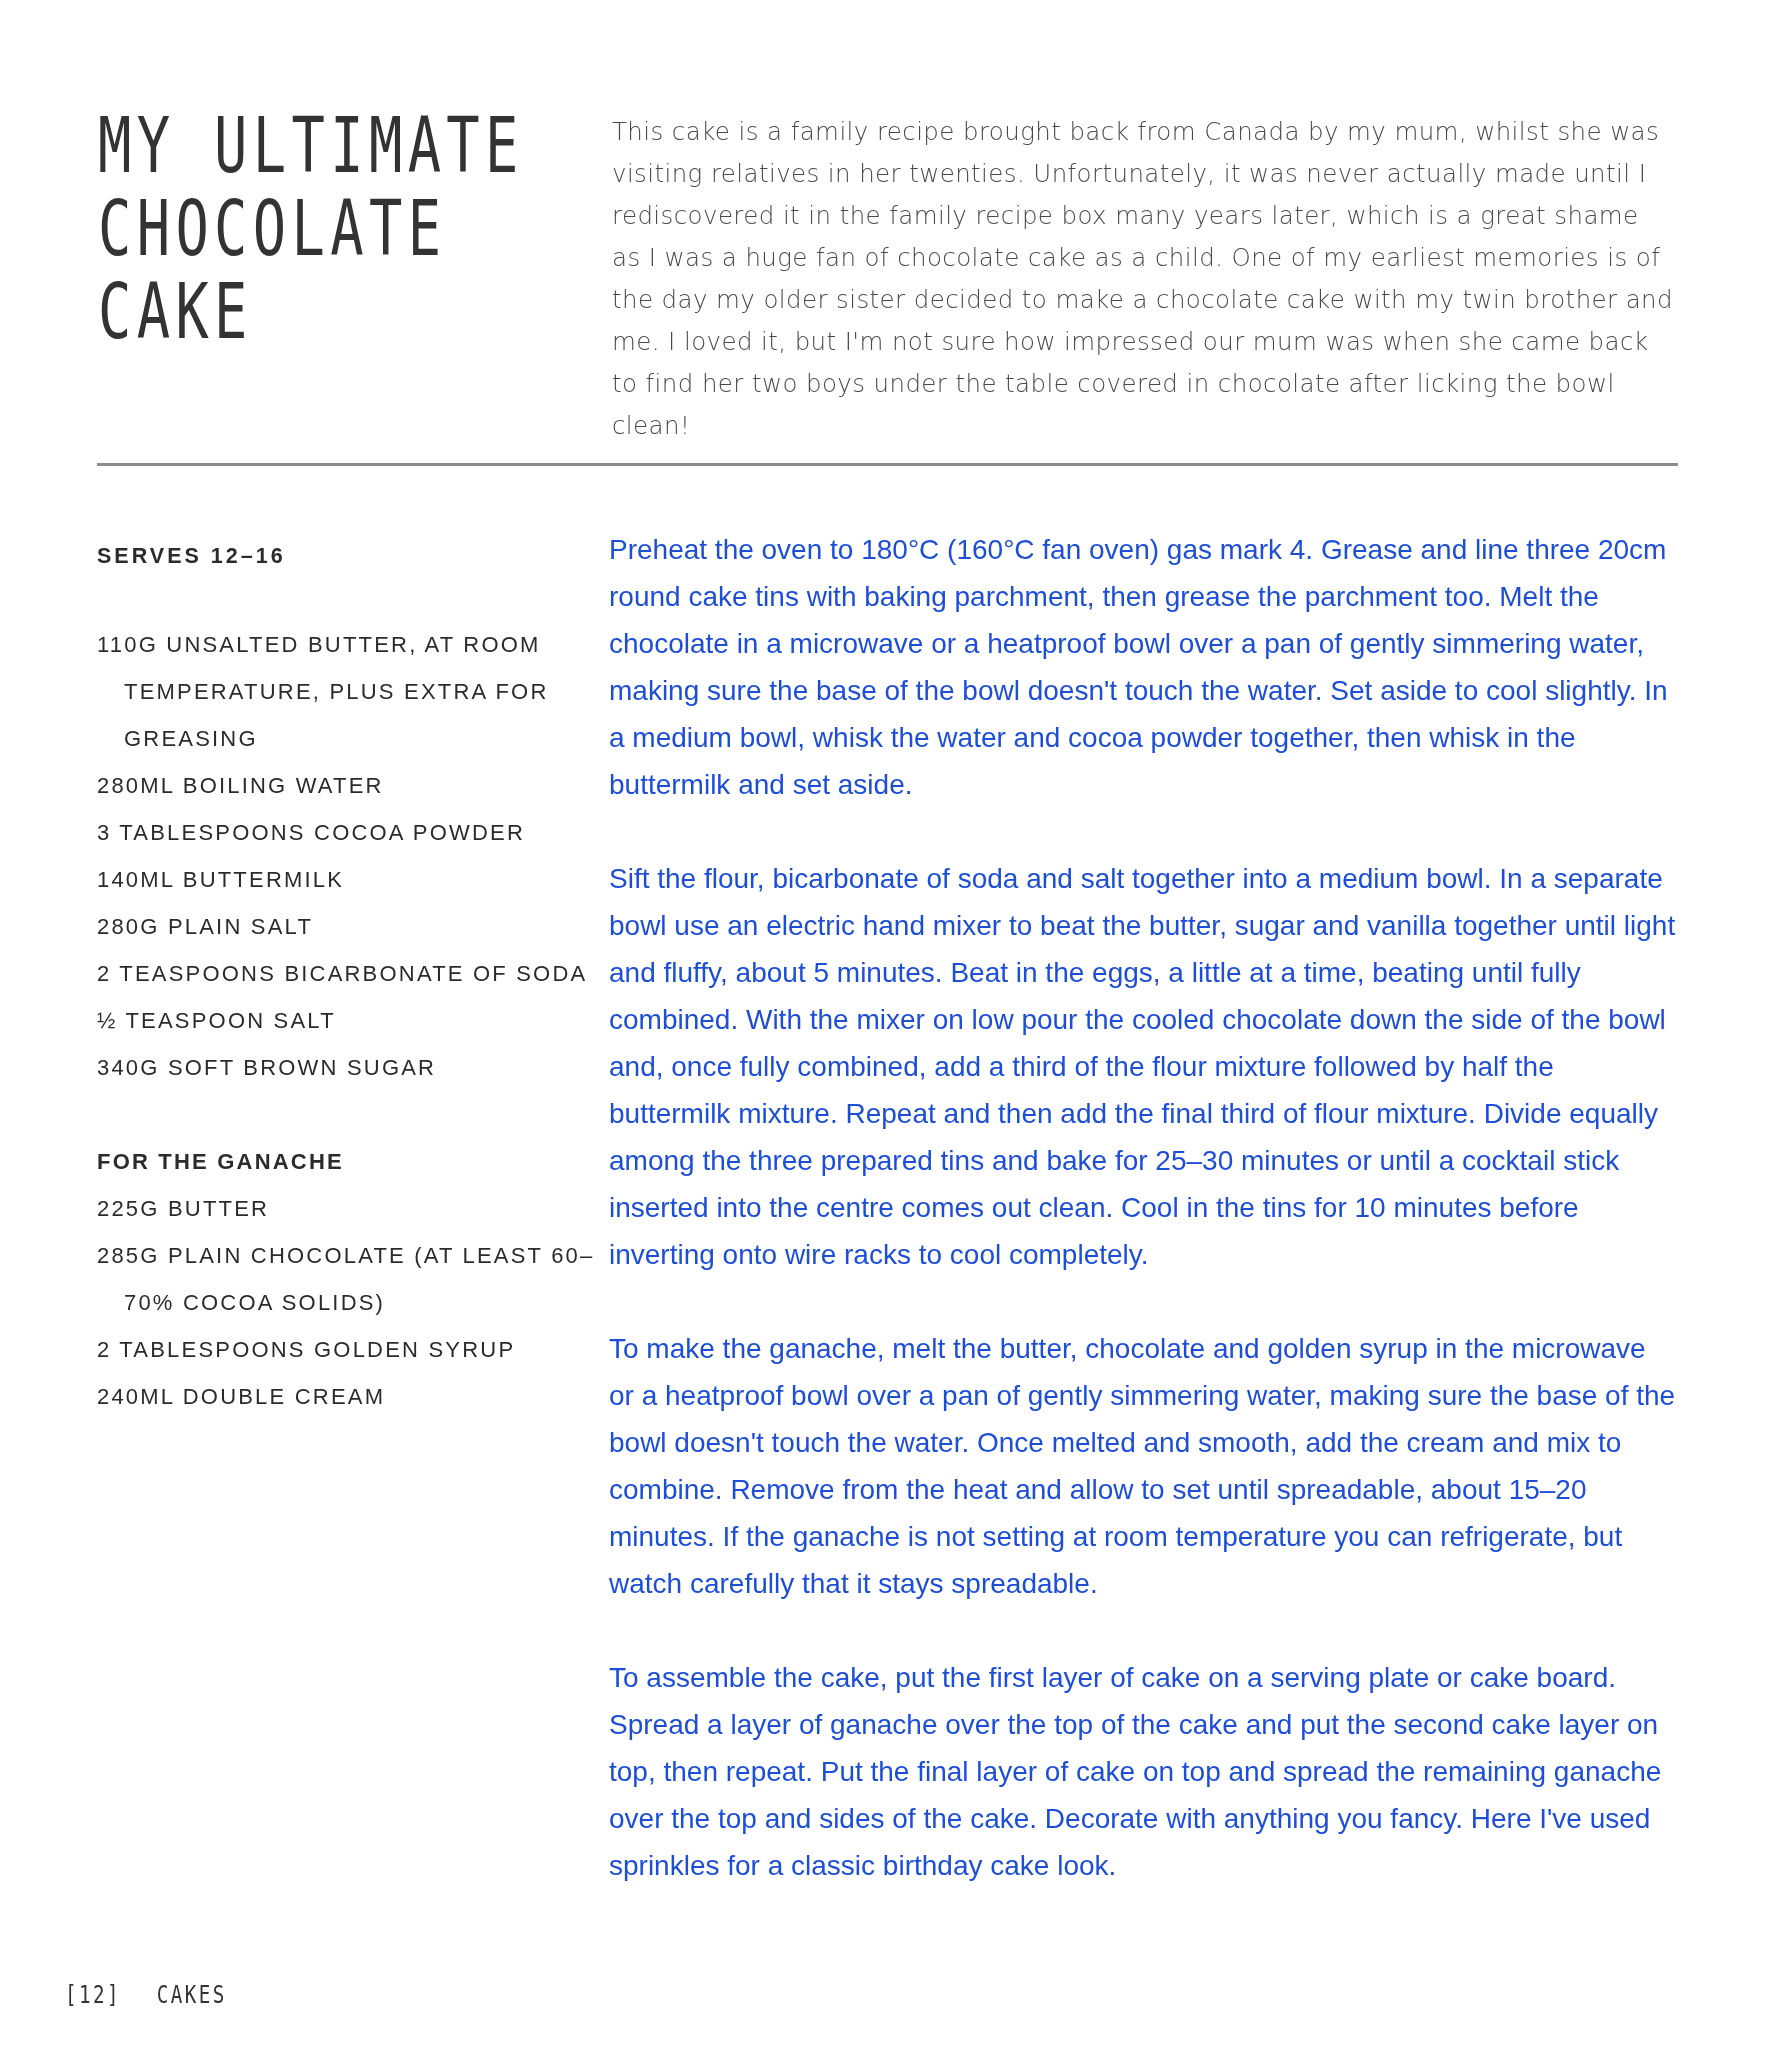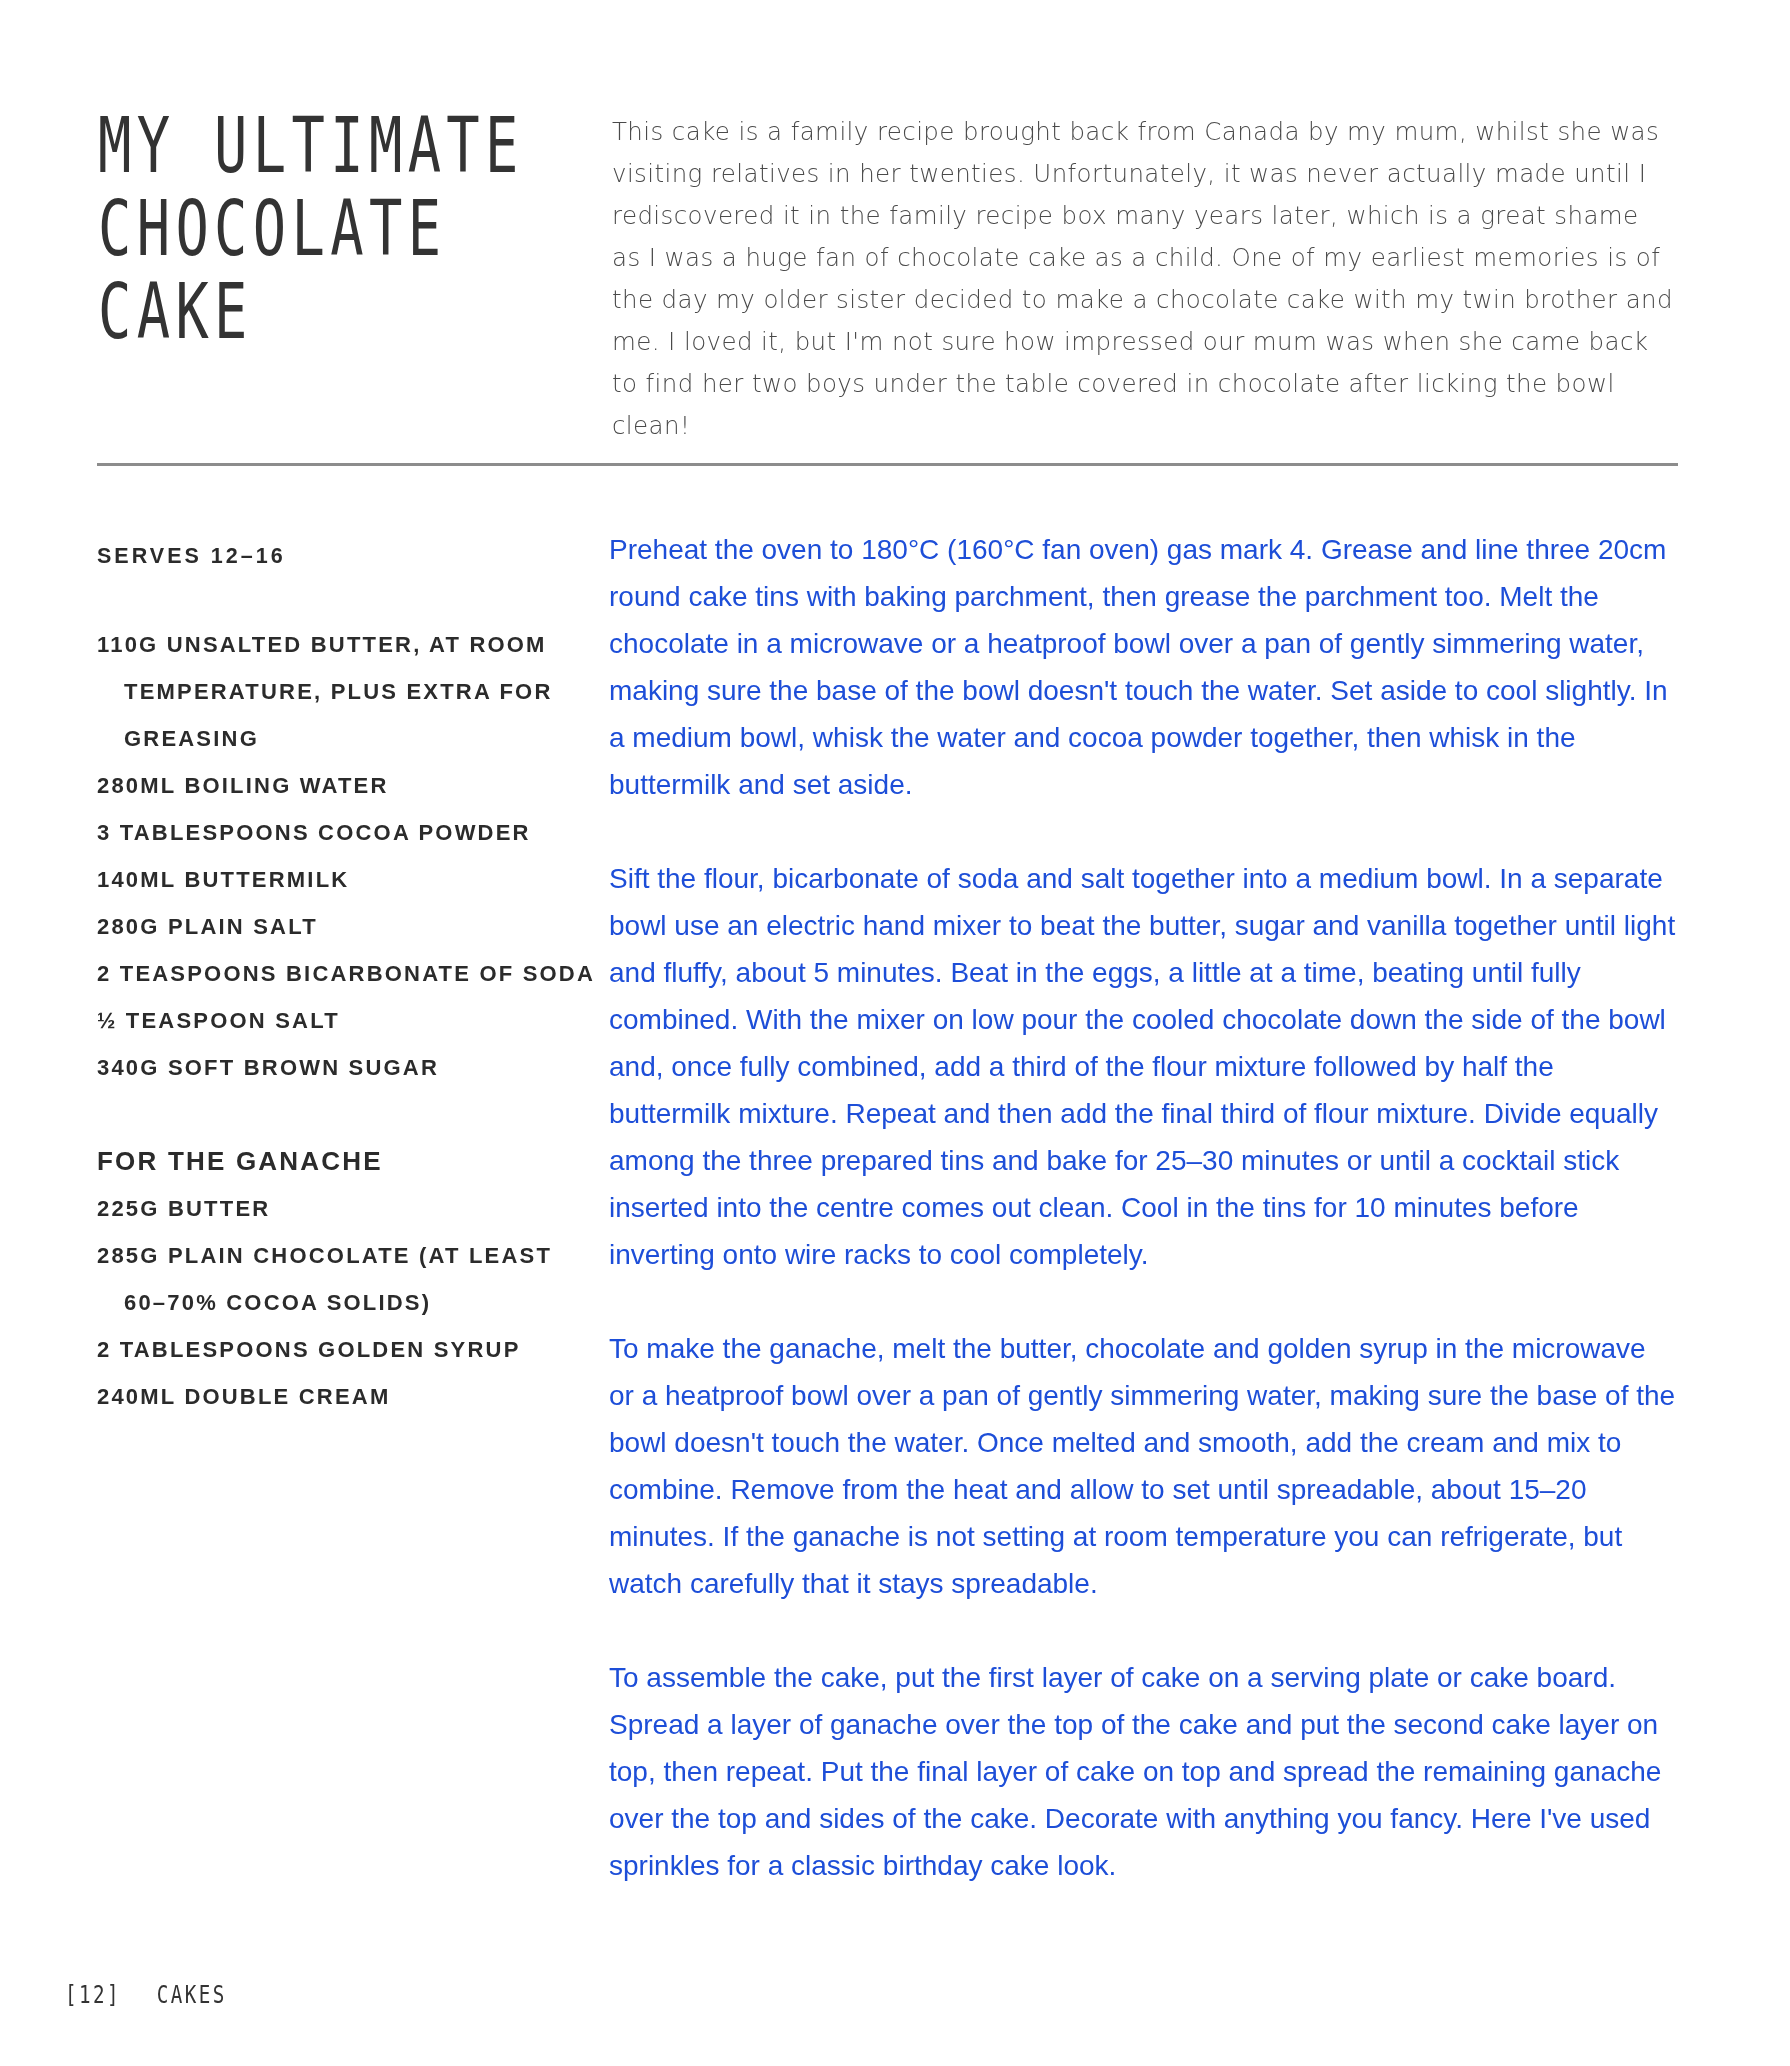--- a/index.html
+++ b/index.html
@@ -21,23 +21,23 @@
   .rule {
     position: absolute; left: 97px; top: 463px; width: 1581px; height: 0;
     border-top: 3px solid #8c8c8c;
   }
   .ingredients {
     position: absolute; left: 97px; top: 533px; width: 505px;
     font-family: "Liberation Sans", sans-serif; font-size: 22px;
     line-height: 47px; letter-spacing: 2.2px; color: #2b2b2b;
   }
   .ingredients .serves { font-weight: bold; letter-spacing: 3px; margin-bottom: 41px; font-size: 21.5px; }
-  .ingredients ul { list-style: none; padding: 0; margin: 0; font-weight: bold; }
+  .ingredients ul { list-style: none; padding: 0; margin: 0; }
   .ingredients li { padding-left: 27px; text-indent: -27px; }
-  .ingredients .sub-heading { font-weight: bold; letter-spacing: 2.2px; margin-top: 47px; font-size: 26px; }
+  .ingredients .sub-heading { font-weight: bold; letter-spacing: 2.2px; margin-top: 47px; font-size: 22px; }
   .method {
     position: absolute; left: 609px; top: 526px; width: 1069px;
     font-family: "Liberation Sans", sans-serif; font-size: 28px;
     line-height: 47px; color: #1d4ed8;
   }
   .method p { margin: 0 0 47px 0; }
   .footer {
     position: absolute; left: 65px; top: 1981px;
     font-family: "DejaVu Sans Mono", monospace; font-size: 24px;
     color: #333333; transform: scaleX(0.8); transform-origin: left top;

